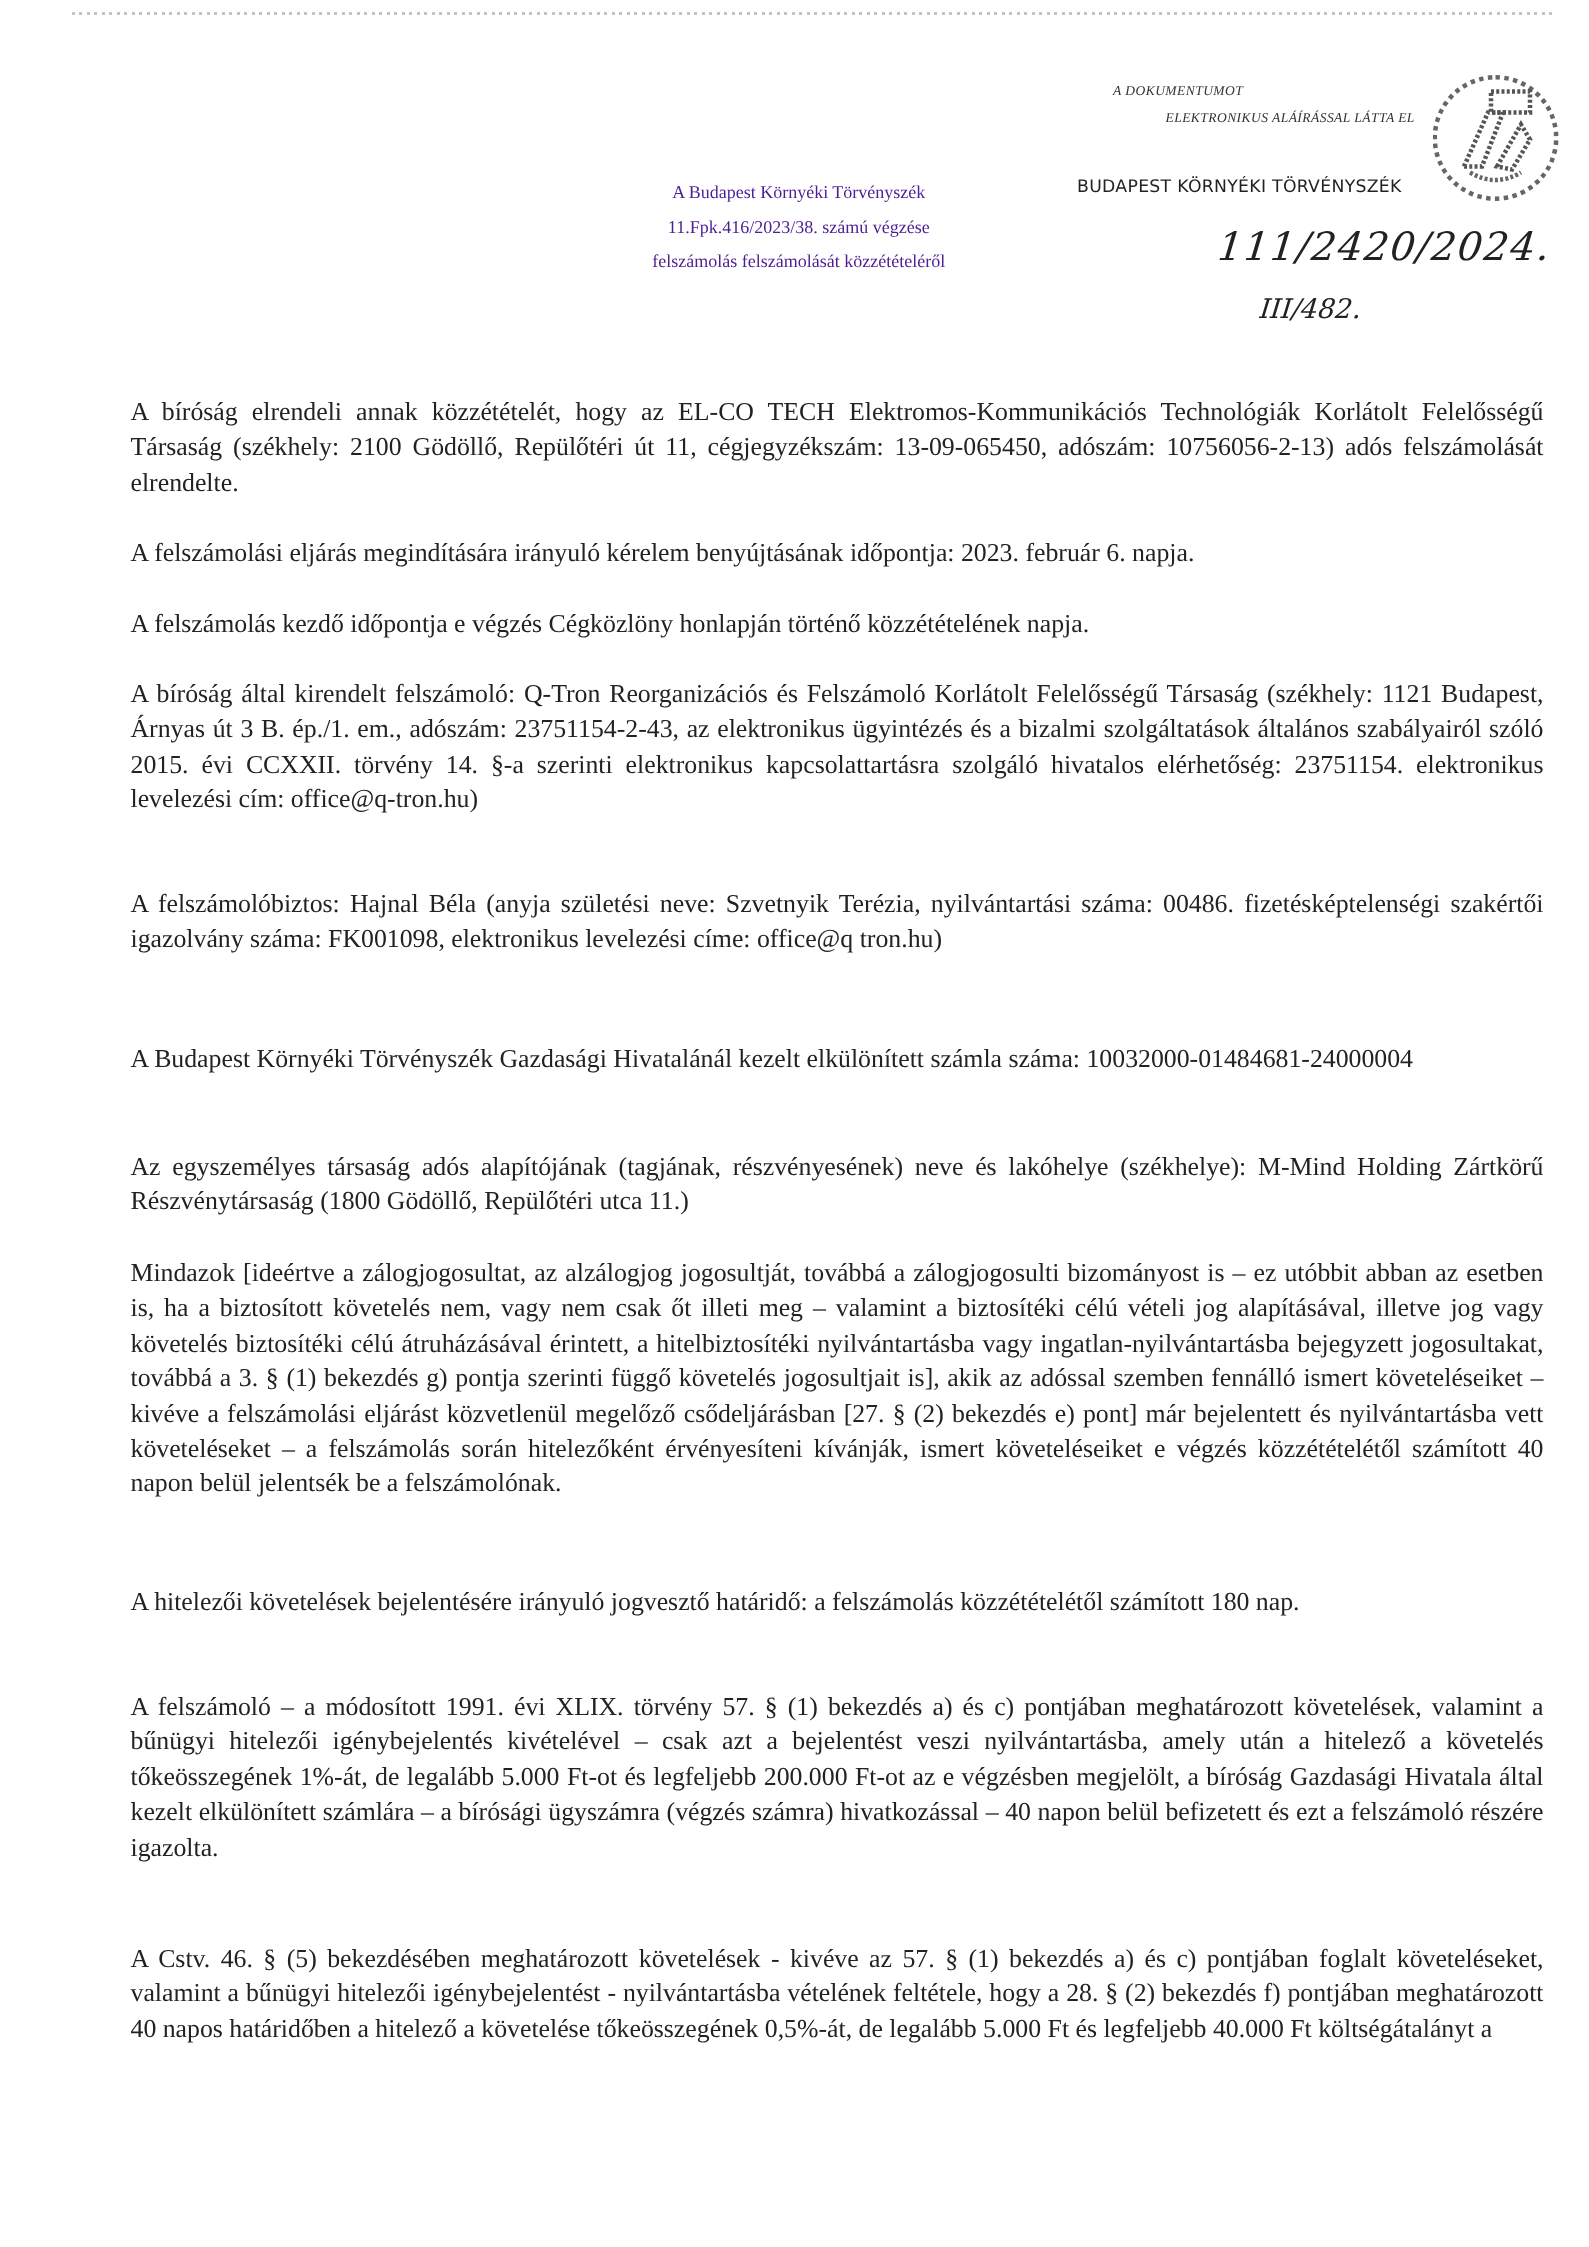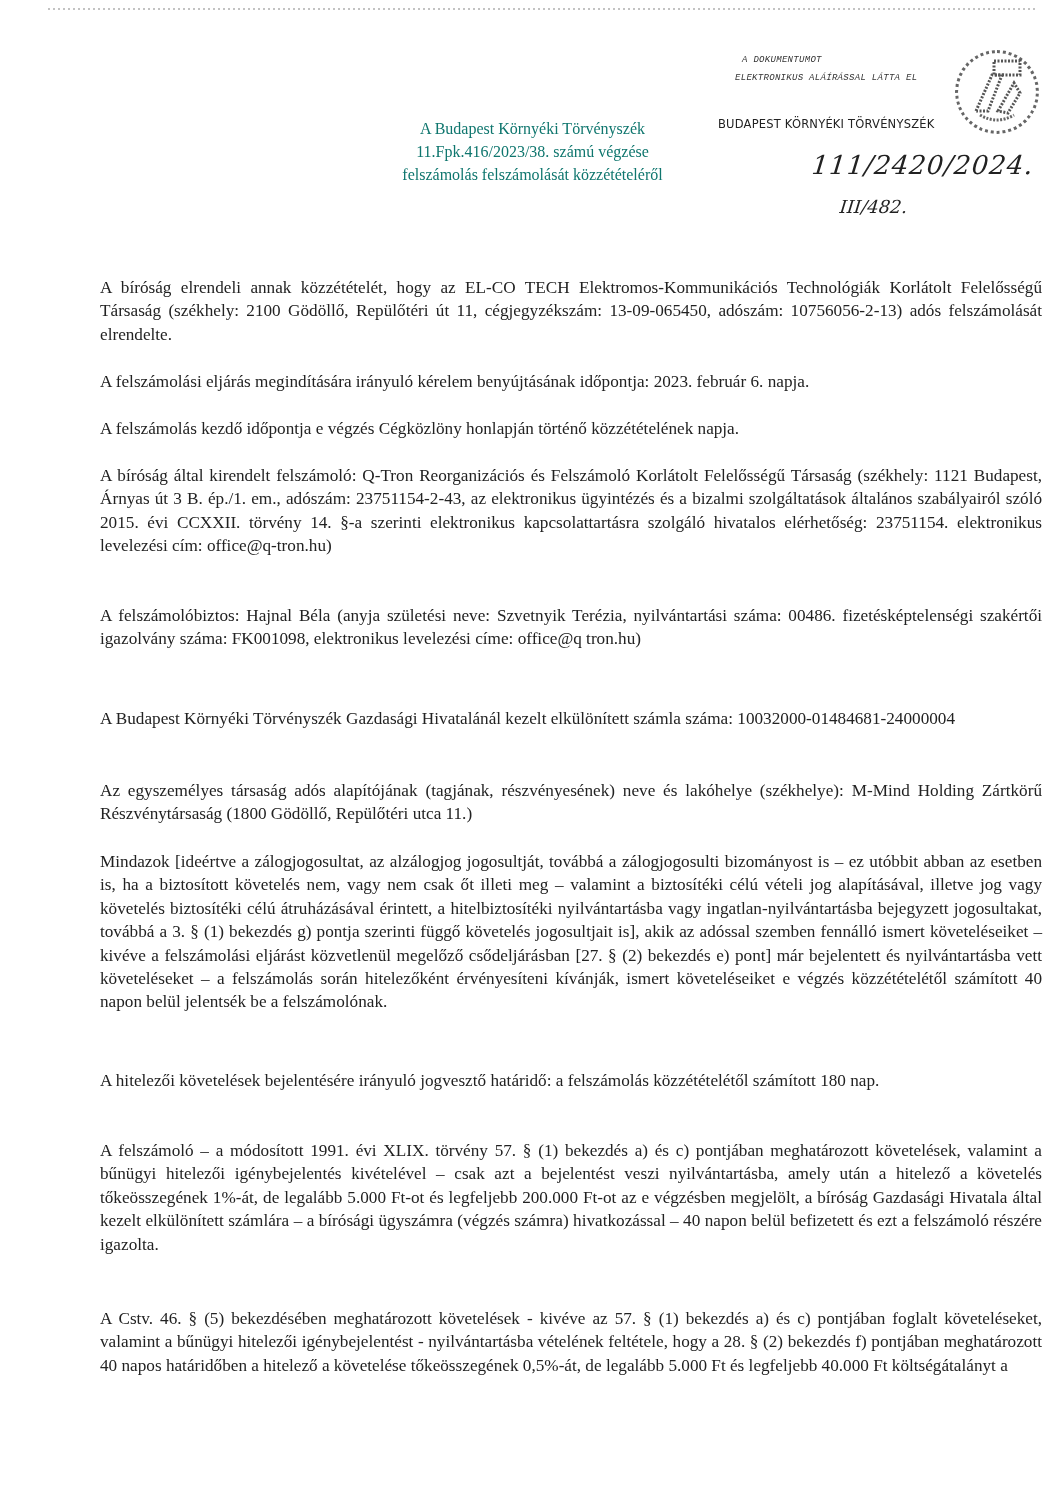--- a/index.html
+++ b/index.html
@@ -1,39 +1,39 @@
 <!DOCTYPE html>
 <html><head>
   <meta charset="utf-8">
   <style>
     html, body { margin: 0; padding: 0; background: #ffffff; }
     body { width: 1059px; height: 1498px; position: relative; overflow: hidden; color: #1a1a1a; }
     .page { position: absolute; left: 0; top: 0; width: 1059px; height: 1498px; background: #fff; }
     .dotline { position: absolute; top: 8px; left: 48px; width: 990px; height: 2px;
       background-image: repeating-linear-gradient(90deg, #9a9a9a 0 2px, transparent 2px 5px); opacity: .6; }
 
-    .stamp-small { position: absolute; font-family: Liberation Mono, monospace; font-style: italic;
+    .stamp-small { position: absolute; font-family: Liberation Serif, serif; font-style: italic;
       font-size: 9px; color: #333; letter-spacing: .3px; }
     .stamp-small.l1 { left: 742px; top: 55px; }
-    .stamp-small.l2 { left: 735px; top: 73px; }
+    .stamp-small.l2 { left: 777px; top: 73px; }
     .court-stamp { position: absolute; left: 718px; top: 117px; font-family: "DejaVu Sans", sans-serif;
       font-size: 11.5px; color: #222; letter-spacing: .2px; }
     .seal { position: absolute; left: 955px; top: 50px; width: 84px; height: 84px; border-radius: 50%;
       border: 3px dotted #666; box-sizing: border-box; }
     .seal svg { position: absolute; left: 0; top: 0; }
     .handwriting { position: absolute; font-family: "DejaVu Serif", serif; font-style: italic; color: #222; }
     .hw1 { left: 812px; top: 150px; font-size: 26px; letter-spacing: 1px; transform: skewX(-6deg); }
     .hw2 { left: 840px; top: 196px; font-size: 18px; transform: skewX(-6deg); }
 
     .title { position: absolute; left: 360px; top: 117px; width: 345px; text-align: center;
-      font-family: "Liberation Serif", serif; font-size: 16px; line-height: 23px; color: #0f766e; }
+      font-family: "Liberation Serif", serif; font-size: 12px; line-height: 23px; color: #4c1d95; }
 
     .body { position: absolute; left: 83px; top: 259px; width: 942px;
       font-family: "Liberation Serif", serif; font-size: 17.2px; line-height: 23.4px; color: #222; }
-    .body p { margin: 17px; text-align: justify; }
+    .body p { margin: 4px; text-align: justify; }
     .p1 { position: absolute; top: 0; }
     .p2 { position: absolute; top: 94px; }
     .p3 { position: absolute; top: 141px; }
     .p4 { position: absolute; top: 188px; }
     .p5 { position: absolute; top: 328px; }
     .p6 { position: absolute; top: 431px; }
     .p7 { position: absolute; top: 503px; }
     .p8 { position: absolute; top: 574px; }
     .p9 { position: absolute; top: 793px; }
     .p10 { position: absolute; top: 863px; }

